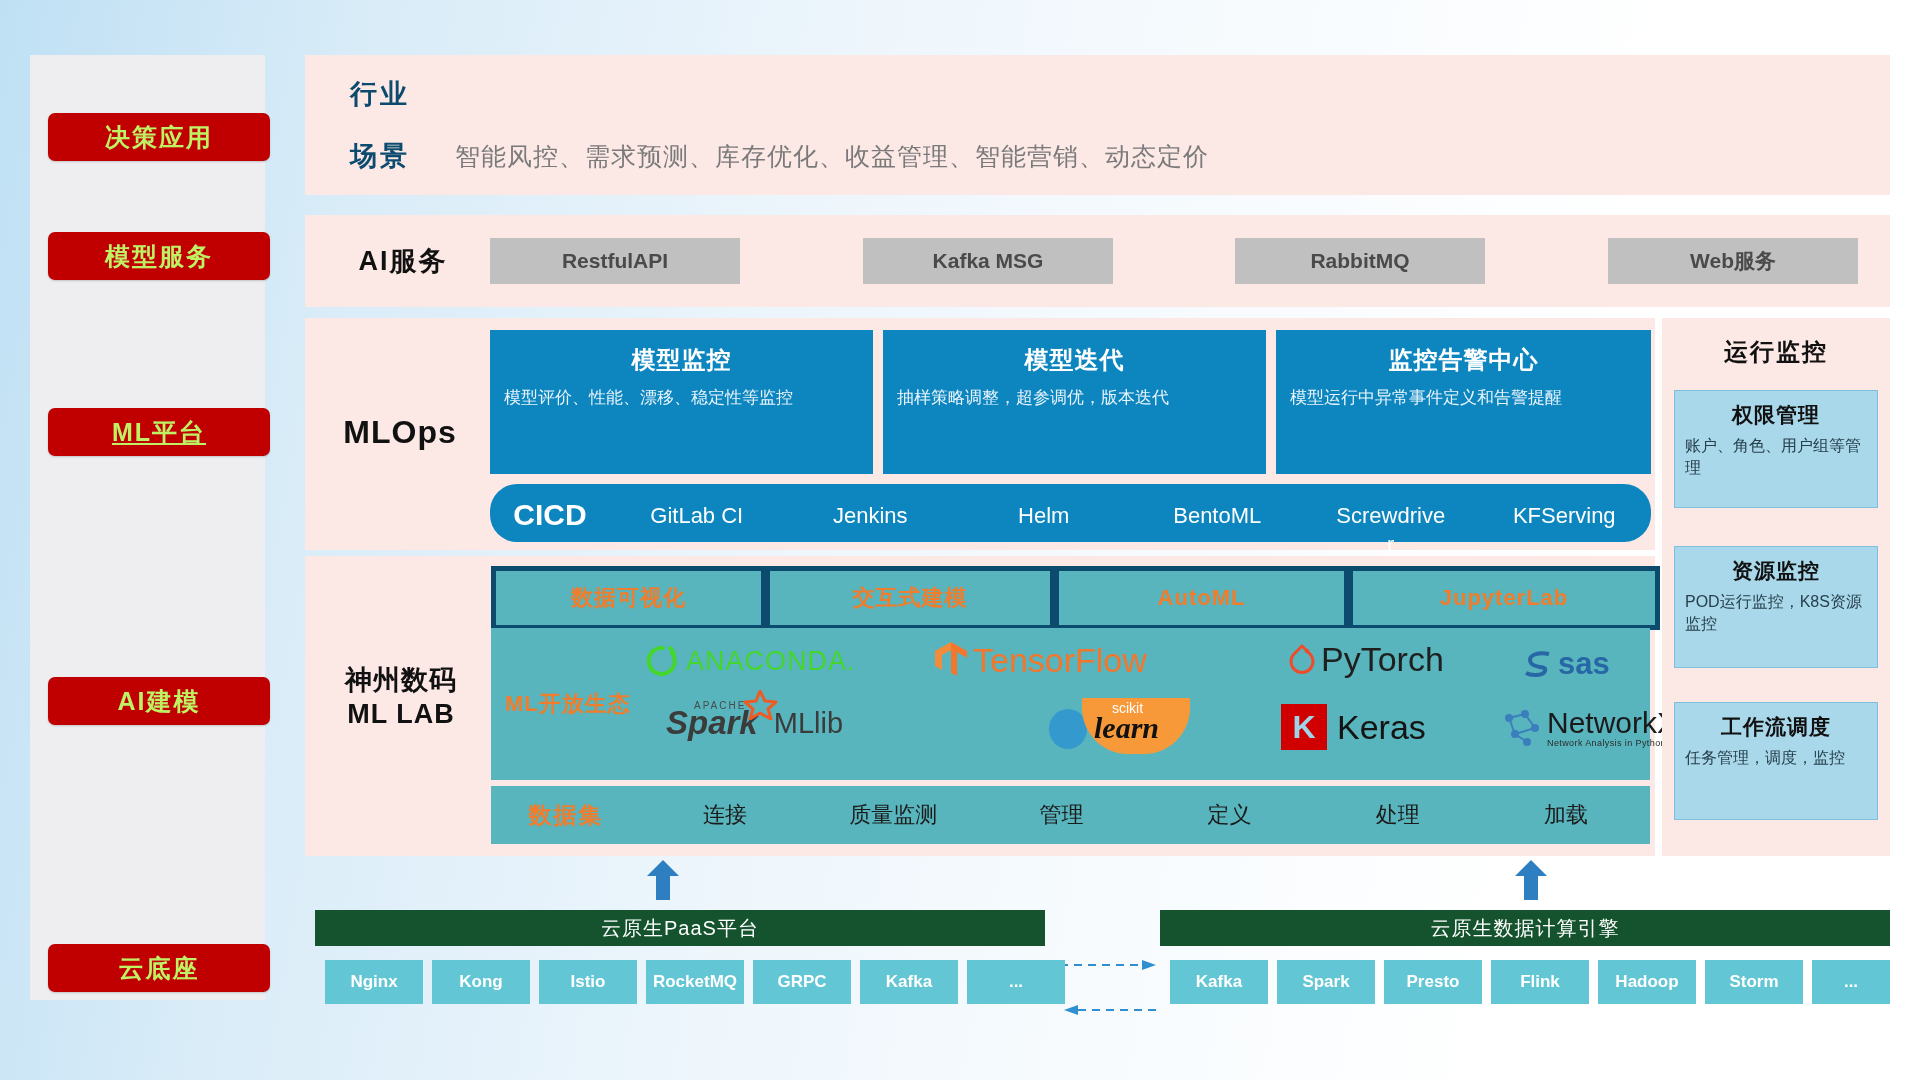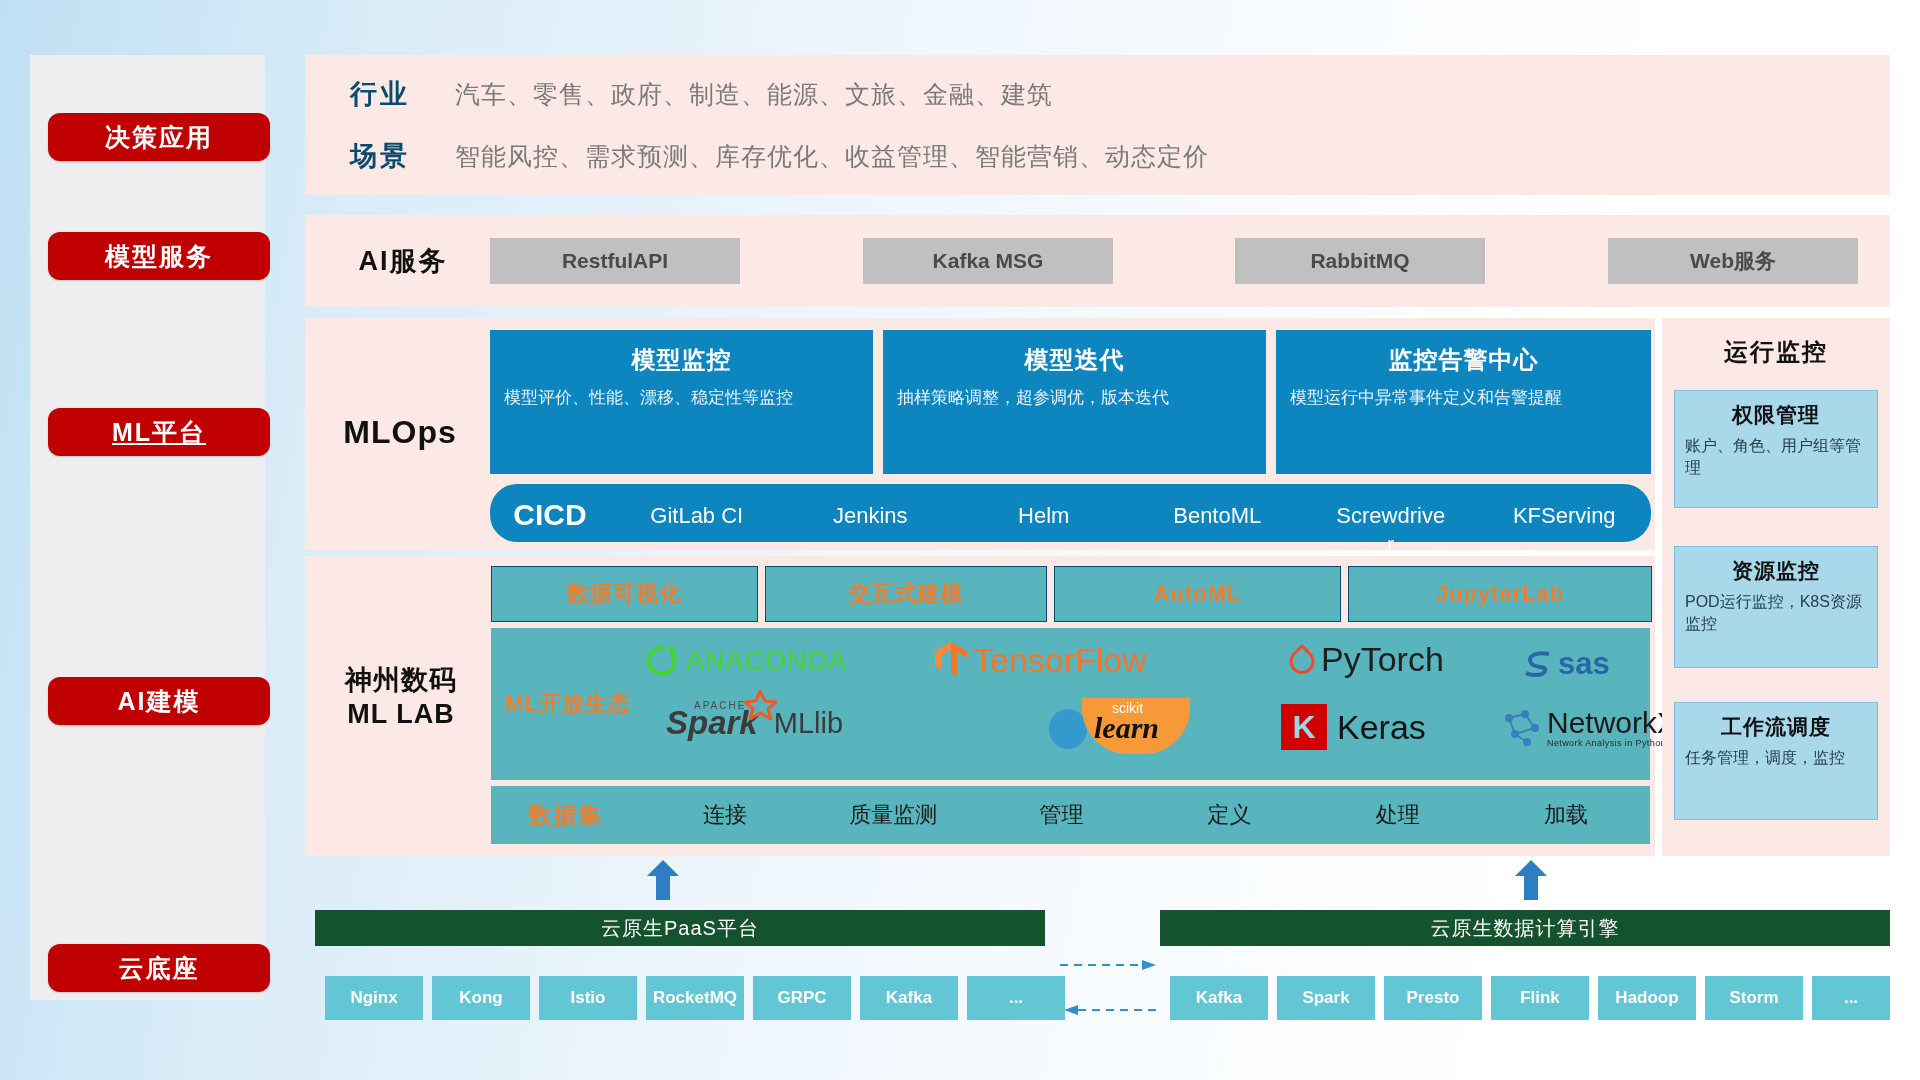--- a/index.html
+++ b/index.html
@@ -11,21 +11,21 @@
   }
   #stage{position:absolute;left:0;top:0;width:1920px;height:1080px;}
 
   
   .rail{
     position:absolute;left:30px;top:55px;width:235px;height:945px;
     background:#eeeef0;
   }
   .rail-tag{
     position:absolute;left:48px;width:222px;height:48px;
-    background:#c00000;border-radius:12px;color:#ffffff;
+    background:#c00000;border-radius:7px;color:#bef264;
     font-size:25px;font-weight:bold;letter-spacing:2px;
     display:flex;align-items:center;justify-content:center;
     box-shadow:0 1px 2px rgba(0,0,0,.18);
   }
 
   
   .panel{position:absolute;background:#fce9e6;}
 
   
   .kv-row{display:flex;align-items:center;}
@@ -64,21 +64,21 @@
   }
   .cicd-title{
     flex:0 0 120px;text-align:center;font-size:30px;font-weight:bold;padding-top:14px;
   }
   .cicd-item{
     flex:1 1 0;text-align:center;font-size:22px;padding-top:18px;
     overflow:hidden;word-break:break-all;line-height:1.3;
   }
   .cicd-item span{display:inline-block;max-width:112px;}
   .lab-chip{
-    position:absolute;background:#58b5bd;border:1px solid #0c4a6e;
+    position:absolute;background:#58b5bd;border:5px solid #0c4a6e;
     display:flex;align-items:center;justify-content:center;
     color:#f07d2c;font-size:22px;font-weight:bold;letter-spacing:1px;
   }
   .eco-box{position:absolute;background:#58b5bd;}
   .eco-label{
     position:absolute;left:14px;top:50%;transform:translateY(-50%);
     font-size:22px;font-weight:bold;color:#f07d2c;letter-spacing:1px;
   }
   .ds-row{
     position:absolute;background:#58b5bd;display:flex;align-items:center;
@@ -105,21 +105,21 @@
   
   .cloud-bar{
     position:absolute;height:36px;background:#14532d;
     display:flex;align-items:center;justify-content:center;
     color:#fff;font-size:20px;letter-spacing:1px;
   }
   .cloud-chip{
     position:absolute;height:44px;background:#63c6d4;
     display:flex;align-items:center;justify-content:center;
     color:#fff;font-size:17px;font-weight:bold;text-align:center;line-height:1.1;
-    padding:0 4px;box-sizing:border-box;margin-top:16px;
+    padding:0 4px;box-sizing:border-box;
   }
   .arrow-up{position:absolute;width:36px;height:40px;}
 
   
   .logo{position:absolute;display:flex;align-items:center;}
   .logo-txt{font-size:27px;letter-spacing:0;}
 </style>
 </head>
 <body>
 
@@ -139,21 +139,20 @@
   <div class="rail-tag" style="top:677px;">
     <span>AI建模</span>
   </div>
   <div class="rail-tag" style="top:944px;">
     <span>云底座</span>
   </div>
 
   <div class="panel" style="left:305px;top:55px;width:1585px;height:140px;">
     <div class="kv-row" style="height:70px;padding-top:8px;box-sizing:border-box;">
       <div class="kv-key">行业</div>
-      <div class="kv-val">汽车、零售、政府、制造、能源、文旅、金融、建筑</div>
     </div>
     <div class="kv-row" style="height:62px;">
       <div class="kv-key">场景</div>
       <div class="kv-val">智能风控、需求预测、库存优化、收益管理、智能营销、动态定价</div>
     </div>
   </div>
 
   <div class="panel" style="left:305px;top:215px;width:1585px;height:92px;">
     <div class="svc-label">AI服务</div>
     <div class="svc-chip" style="left:185px;top:23px;width:250px;">

